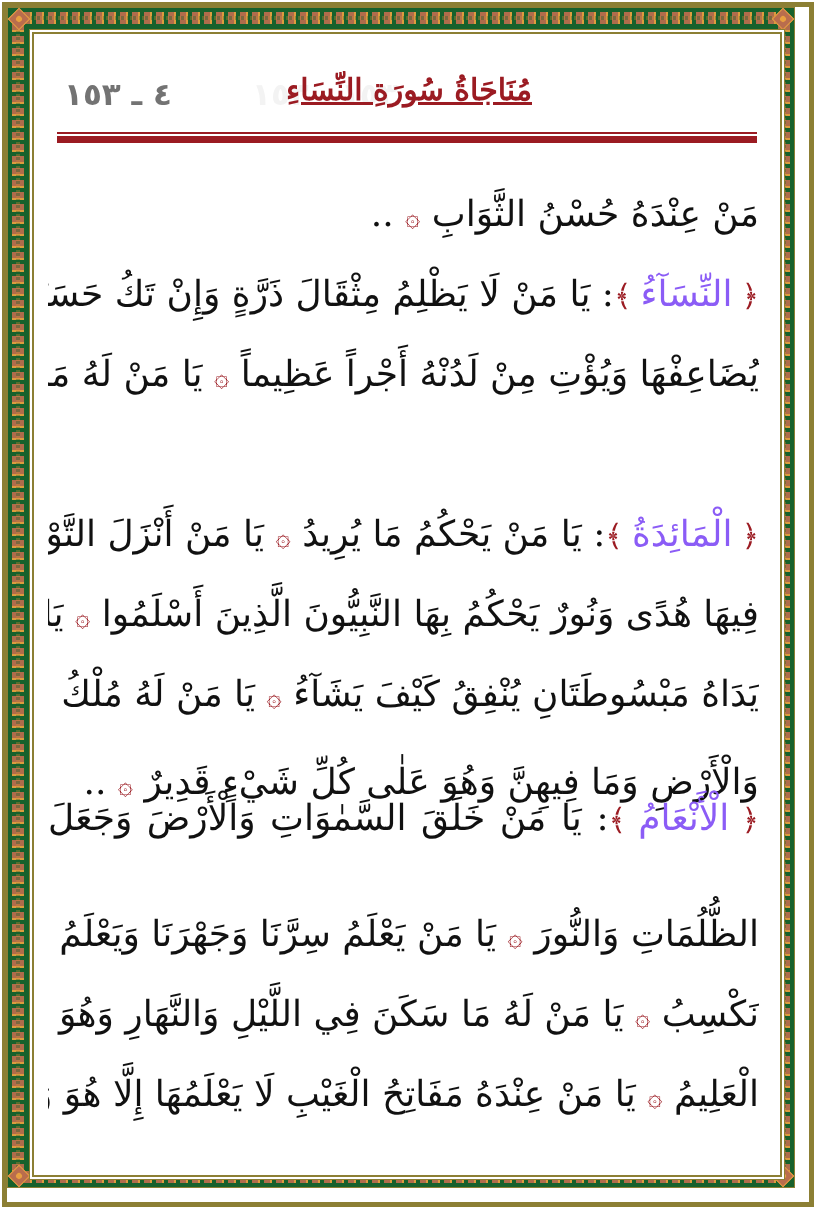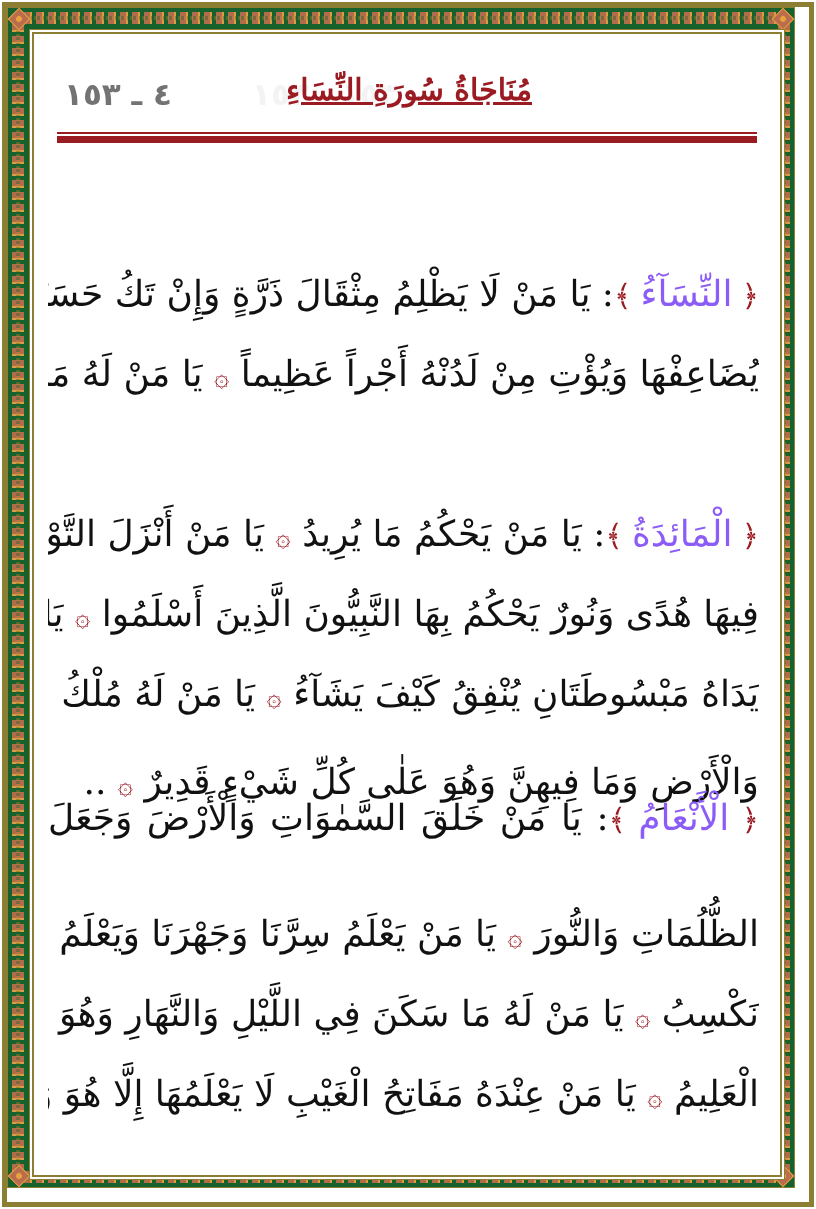--- a/index.html
+++ b/index.html
@@ -114,20 +114,21 @@
 <div class="page">
   <div class="header">
     <div class="ghost-num">١٥٣ ـ ١٥٣</div>
     <div class="page-num">٤ ـ ١٥٣</div>
     <div class="header-title">مُنَاجَاةُ سُورَةِ النِّسَاءِ</div>
     <div class="rule-thin"></div>
     <div class="rule-thick"></div>
   </div>
 
   <div class="body-text" id="body-text">
+      <div class="line short" style="top: 0px;"><span>مَنْ عِنْدَهُ حُسْنُ الثَّوَابِ</span> <span class="rosette">۞</span><span> ..</span></div>
       <div class="line" style="top: 80px;"><span class="bracket">﴿</span><span class="surah-tag"> النِّسَآءُ </span><span class="bracket">﴾</span><span>: يَا مَنْ لَا يَظْلِمُ مِثْقَالَ ذَرَّةٍ وَإِنْ تَكُ حَسَنَةً</span></div>
       <div class="line" style="top: 160px;"><span>يُضَاعِفْهَا وَيُؤْتِ مِنْ لَدُنْهُ أَجْراً عَظِيماً</span> <span class="rosette">۞</span> <span>يَا مَنْ لَهُ مَا فِي</span></div>
       <div class="line" style="top: 320px;"><span class="bracket">﴿</span><span class="surah-tag"> الْمَائِدَةُ </span><span class="bracket">﴾</span><span>: يَا مَنْ يَحْكُمُ مَا يُرِيدُ</span> <span class="rosette">۞</span> <span>يَا مَنْ أَنْزَلَ التَّوْرٰيةَ</span></div>
       <div class="line" style="top: 400px;"><span>فِيهَا هُدًى وَنُورٌ يَحْكُمُ بِهَا النَّبِيُّونَ الَّذِينَ أَسْلَمُوا</span> <span class="rosette">۞</span> <span>يَا مَنْ</span></div>
       <div class="line" style="top: 480px;"><span>يَدَاهُ مَبْسُوطَتَانِ يُنْفِقُ كَيْفَ يَشَآءُ</span> <span class="rosette">۞</span> <span>يَا مَنْ لَهُ مُلْكُ السَّمٰوَاتِ</span></div>
       <div class="line short" style="top: 568px;"><span>وَالْأَرْضِ وَمَا فِيهِنَّ وَهُوَ عَلٰى كُلِّ شَيْءٍ قَدِيرٌ</span> <span class="rosette">۞</span><span> ..</span></div>
       <div class="line" style="top: 604px;"><span class="bracket">﴿</span><span class="surah-tag"> الْأَنْعَامُ </span><span class="bracket">﴾</span><span>: يَا مَنْ خَلَقَ السَّمٰوَاتِ وَالْأَرْضَ وَجَعَلَ</span></div>
       <div class="line" style="top: 720px;"><span>الظُّلُمَاتِ وَالنُّورَ</span> <span class="rosette">۞</span> <span>يَا مَنْ يَعْلَمُ سِرَّنَا وَجَهْرَنَا وَيَعْلَمُ مَا</span></div>
       <div class="line" style="top: 800px;"><span>نَكْسِبُ</span> <span class="rosette">۞</span> <span>يَا مَنْ لَهُ مَا سَكَنَ فِي اللَّيْلِ وَالنَّهَارِ وَهُوَ السَّمِيعُ</span></div>
       <div class="line" style="top: 880px;"><span>الْعَلِيمُ</span> <span class="rosette">۞</span> <span>يَا مَنْ عِنْدَهُ مَفَاتِحُ الْغَيْبِ لَا يَعْلَمُهَا إِلَّا هُوَ وَيَعْلَمُ</span></div>

